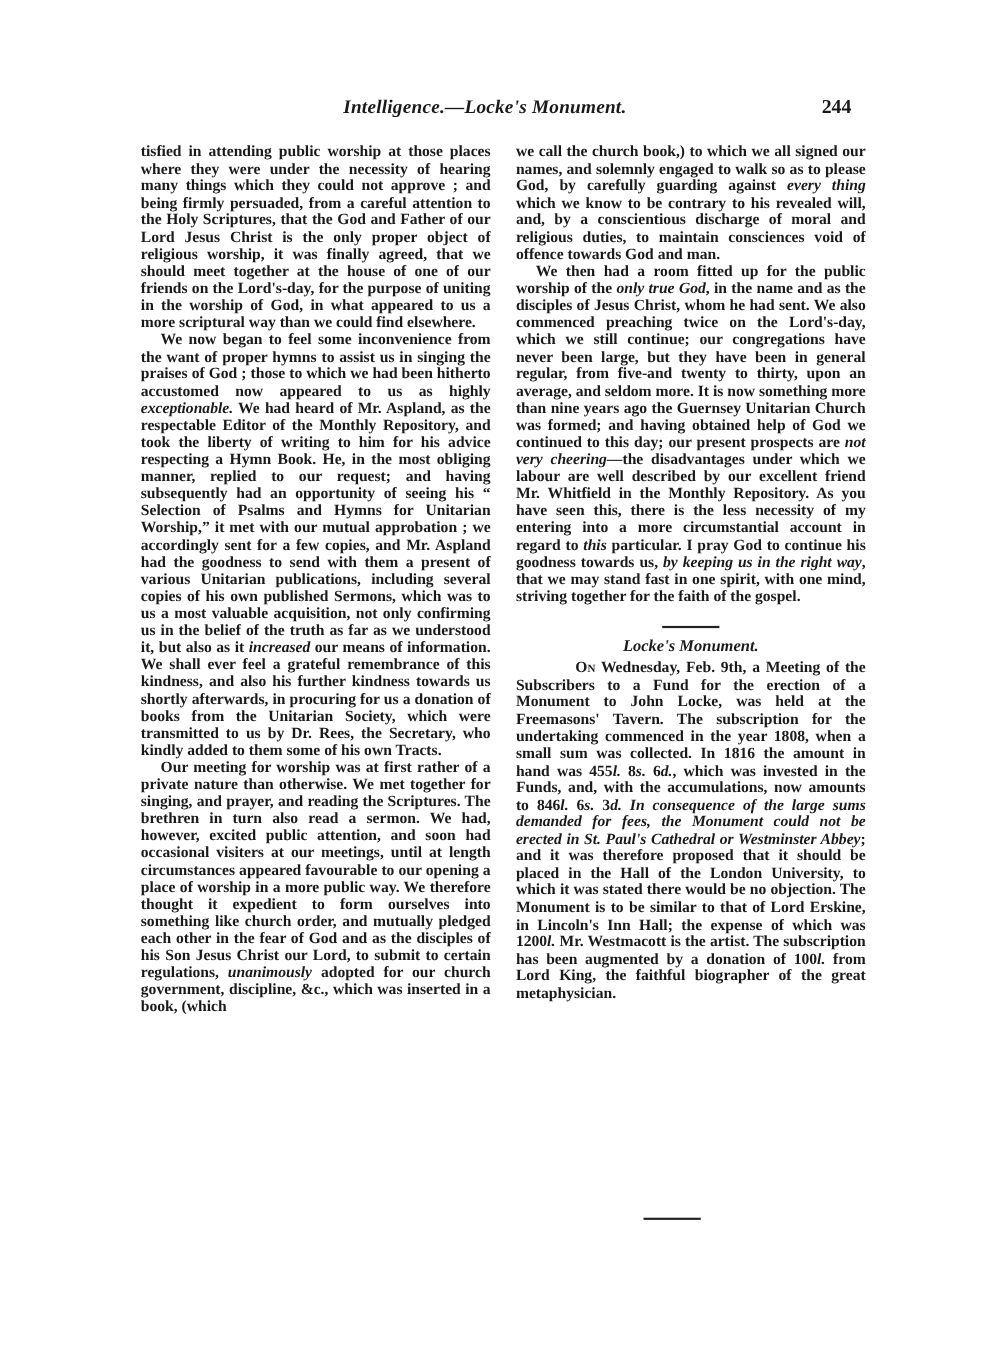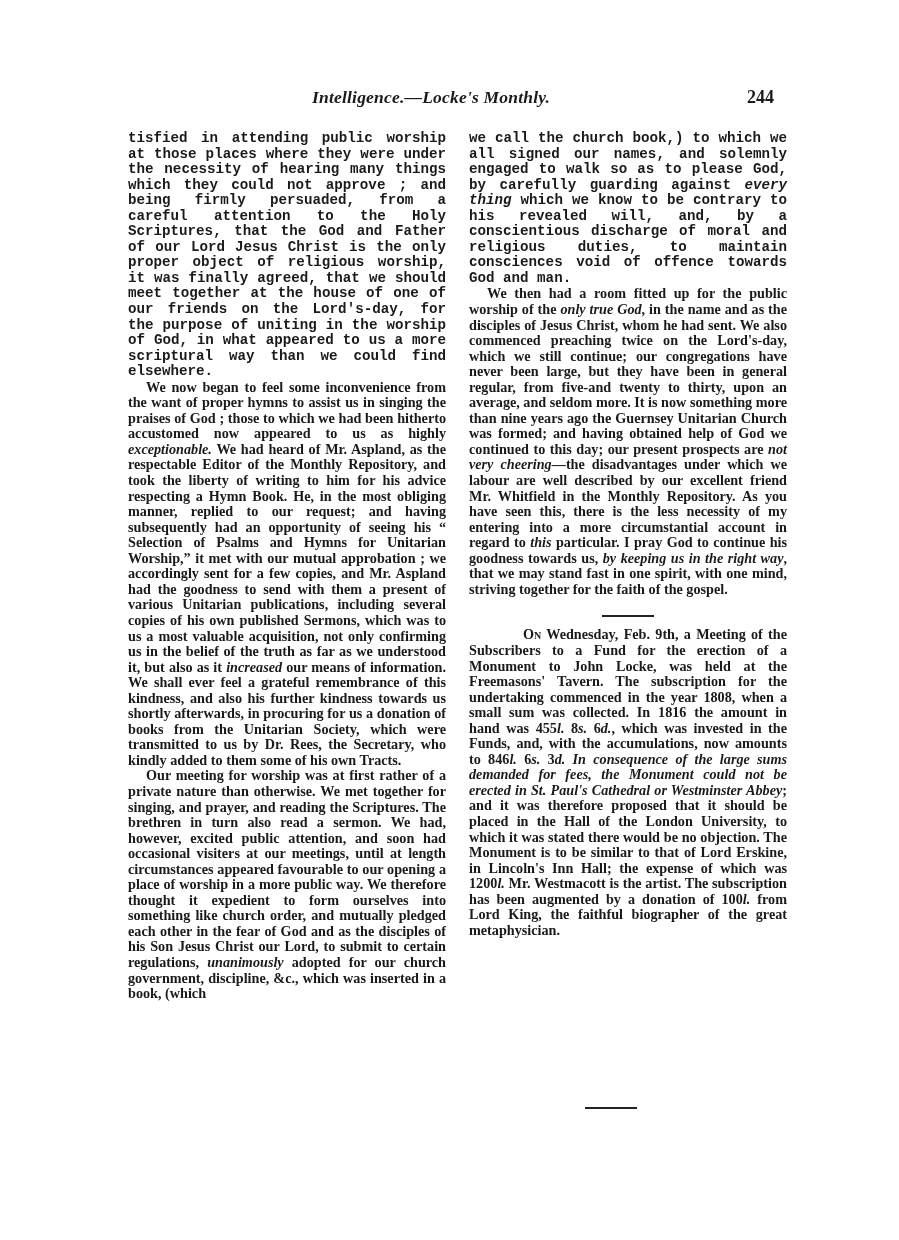--- a/index.html
+++ b/index.html
@@ -44,21 +44,21 @@
     text-align: justify;
     font-weight: bold;
   }
   .col-left { left: 128px; }
   .col-right { left: 469px; }
   .column p {
     margin: 0;
     text-indent: 18px;
     hyphens: manual;
   }
-  .column p.no-indent { text-indent: 0; font-family: Liberation Mono, monospace; }
+  .column p.no-indent { text-indent: 0; }
   .column em { font-style: italic; }
   .rule {
     width: 52px;
     height: 0;
     border-top: 2px solid #222;
     margin: 18px auto 10px auto;
   }
   .section-title {
     text-align: center;
     font-style: italic;
@@ -72,30 +72,31 @@
     left: 585px;
     top: 1107px;
     width: 52px;
     border-top: 2px solid #222;
   }
 </style>
 </head>
 <body>
 
 <div class="running-head">
-  <span class="running-title">Intelligence.—Locke's Monthly.</span>
+  <span class="running-title">Intelligence.—Locke's Monument.</span>
   <span class="page-number">244</span>
 </div>
 
 <div class="column col-left">
   <p class="no-indent"><span>tisfied in attending public worship at those places where they were under the necessity of hearing many things which they could not approve ; and being firmly persuaded, from a careful attention to the Holy Scriptures, that the God and Father of our Lord Jesus Christ is the only proper object of religious worship, it was finally agreed, that we should meet together at the house of one of our friends on the Lord's-day, for the purpose of uniting in the worship of God, in what appeared to us a more scriptural way than we could find elsewhere.</span></p>
   <p><span>We now began to feel some inconvenience from the want of proper hymns to assist us in singing the praises of God ; those to which we had been hitherto accustomed now appeared to us as highly </span><em>exceptionable.</em><span> We had heard of Mr. Aspland, as the respectable Editor of the Monthly Repository, and took the liberty of writing to him for his advice respecting a Hymn Book. He, in the most obliging manner, replied to our request; and having subsequently had an opportunity of seeing his “ Selection of Psalms and Hymns for Unitarian Worship,” it met with our mutual approbation ; we accordingly sent for a few copies, and Mr. Aspland had the goodness to send with them a present of various Unitarian publications, including several copies of his own published Sermons, which was to us a most valuable acquisition, not only confirming us in the belief of the truth as far as we understood it, but also as it </span><em>increased</em><span> our means of information. We shall ever feel a grateful remembrance of this kindness, and also his further kindness towards us shortly afterwards, in procuring for us a donation of books from the Unitarian Society, which were transmitted to us by Dr. Rees, the Secretary, who kindly added to them some of his own Tracts.</span></p>
   <p><span>Our meeting for worship was at first rather of a private nature than otherwise. We met together for singing, and prayer, and reading the Scriptures. The brethren in turn also read a sermon. We had, however, excited public attention, and soon had occasional visiters at our meetings, until at length circumstances appeared favourable to our opening a place of worship in a more public way. We therefore thought it expedient to form ourselves into something like church order, and mutually pledged each other in the fear of God and as the disciples of his Son Jesus Christ our Lord, to submit to certain regulations, </span><em>unanimously</em><span> adopted for our church government, discipline, &amp;c., which was inserted in a book, (which</span></p>
 </div>
 
 <div class="column col-right">
   <p class="no-indent"><span>we call the church book,) to which we all signed our names, and solemnly engaged to walk so as to please God, by carefully guarding against </span><em>every thing</em><span> which we know to be contrary to his revealed will, and, by a conscientious discharge of moral and religious duties, to maintain consciences void of offence towards God and man.</span></p>
   <p><span>We then had a room fitted up for the public worship of the </span><em>only true God</em><span>, in the name and as the disciples of Jesus Christ, whom he had sent. We also commenced preaching twice on the Lord's-day, which we still continue; our congregations have never been large, but they have been in general regular, from five-and twenty to thirty, upon an average, and seldom more. It is now something more than nine years ago the Guernsey Unitarian Church was formed; and having obtained help of God we continued to this day; our present prospects are </span><em>not very cheering</em><span>—the disadvantages under which we labour are well described by our excellent friend Mr. Whitfield in the Monthly Repository. As you have seen this, there is the less necessity of my entering into a more circumstantial account in regard to </span><em>this</em><span> particular. I pray God to continue his goodness towards us, </span><em>by keeping us in the right way</em><span>, that we may stand fast in one spirit, with one mind, striving together for the faith of the gospel.</span></p>
   <div class="rule"></div>
+  <div class="section-title">Locke's Monument.</div>
   <p><span class="smallcaps">On</span><span><span> Wednesday, Feb. 9th, a Meeting of the Subscribers to a Fund for the erection of a Monument to John Locke, was held at the Freemasons' Tavern. The subscription for the undertaking commenced in the year 1808, when a small sum was collected. In 1816 the amount in hand was 455</span><em>l.</em><span> 8</span><em>s.</em><span> 6</span><em>d.</em><span>, which was invested in the Funds, and, with the accumulations, now amounts to 846</span><em>l.</em><span> 6</span><em>s.</em><span> 3</span><em>d.</em><span> </span><em>In consequence of the large sums demanded for fees, the Monument could not be erected in St. Paul's Cathedral or Westminster Abbey</em><span>; and it was therefore proposed that it should be placed in the Hall of the London University, to which it was stated there would be no objection. The Monument is to be similar to that of Lord Erskine, in Lincoln's Inn Hall; the expense of which was 1200</span><em>l.</em><span> Mr. Westmacott is the artist. The subscription has been augmented by a donation of 100</span><em>l.</em><span> from Lord King, the faithful biographer of the great metaphysician.</span></span></p>
 </div>
 
 <div class="end-rule"></div>
 
 </body></html>

